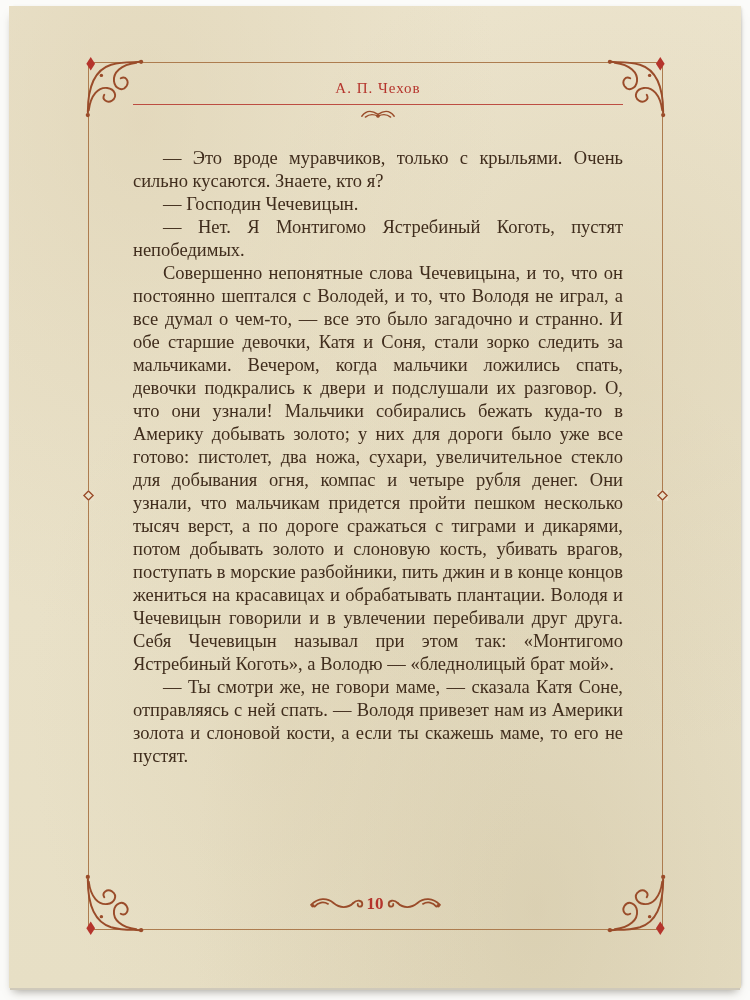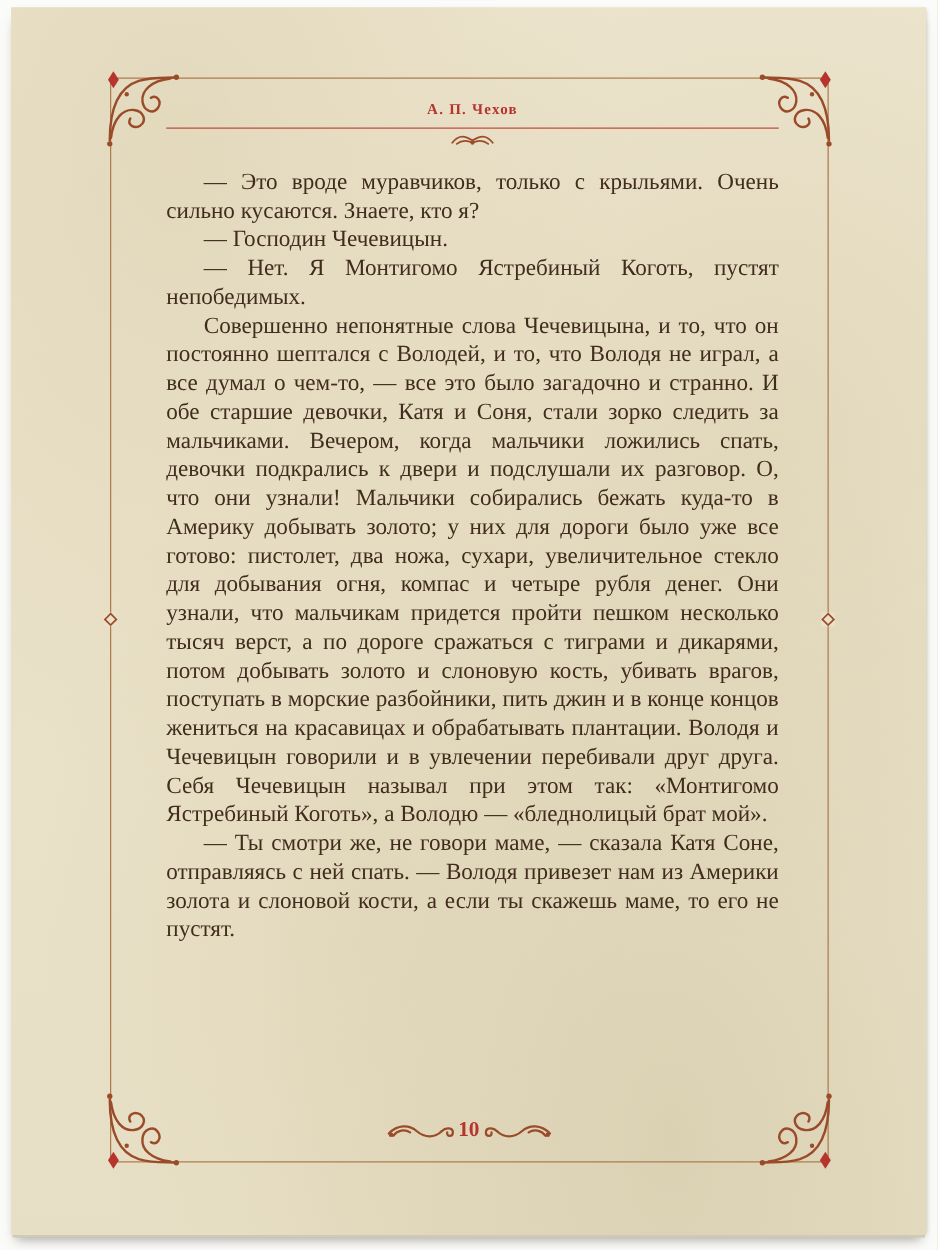--- a/index.html
+++ b/index.html
@@ -39,37 +39,37 @@
   .corner.br{right:-7px;bottom:-7px;transform:scale(-1,-1);}
   .side-orn{position:absolute;width:11px;height:11px;top:50%;margin-top:-6px;background:var(--paper);}
   .side-orn.left{left:-6px;}
   .side-orn.right{right:-6px;}
   .content{
     position:absolute;left:124px;top:74px;width:490px;
   }
   .author{
     text-align:center;
     color:var(--accent-red);
-    font-size:12px;font-weight:bold;letter-spacing:1px;
+    font-size:15px;font-weight:normal;letter-spacing:1px;
   }
   .header-rule{
     margin-top:7px;height:0;border-top:1px solid rgba(181,52,44,.85);
   }
   .header-flourish{display:block;margin:2px auto 0;}
   .body-text{
-    margin-top:17px;
+    margin-top:27px;
     font-size:18.5px;line-height:23px;
     color:var(--text-color);
     text-align:justify;
     hyphens:auto;-webkit-hyphens:auto;
   }
   .body-text p{margin:0;text-indent:30px;}
   .footer{
     position:absolute;left:0;right:0;top:888px;
-    display:flex;justify-content:center;align-items:flex-end;
+    display:flex;justify-content:center;align-items:flex-start;
   }
   .page-number{
     color:var(--accent-red);font-weight:bold;font-size:17px;
   }
   .scroll-orn{display:block;}
   .scroll-orn.flip{transform:scaleX(-1);}
   svg{overflow:visible;}
 </style>
 </head>
 <body>

